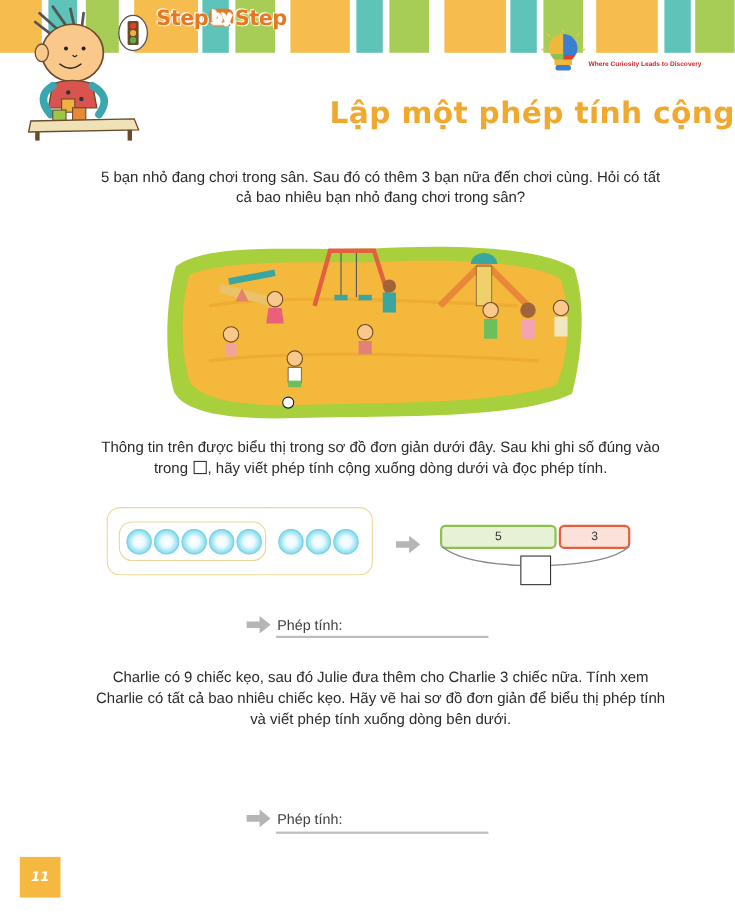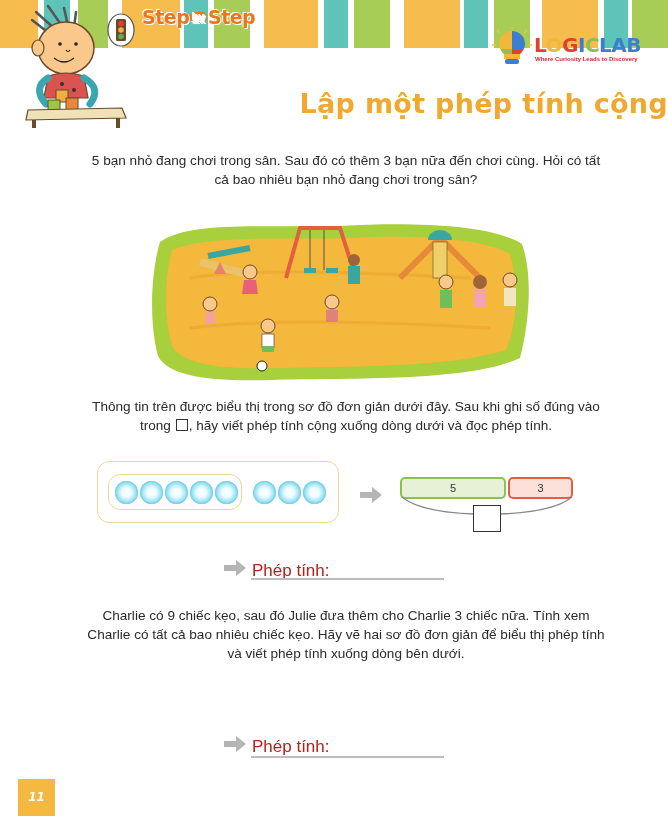--- a/index.html
+++ b/index.html
@@ -5,21 +5,21 @@
   * { box-sizing: border-box; margin: 0; padding: 0; }
   html, body { width: 668px; height: 832px; background: #ffffff; overflow: hidden; }
   body { position: relative; font-family: "Liberation Sans", "DejaVu Sans", sans-serif; color: #2b2b2b; }
 
   .stripes { position: absolute; left: 0; top: 0; width: 668px; height: 48px; }
   .stripe { position: absolute; top: 0; height: 48px; }
 
   .mascot { position: absolute; left: 22px; top: 4px; width: 110px; height: 124px; }
   .badge-light { position: absolute; left: 106px; top: 12px; width: 30px; height: 36px; }
   .series-logo { position: absolute; left: 142px; top: 6px; font-family: "DejaVu Sans", sans-serif; font-weight: bold; font-size: 19px; color: #e87722; letter-spacing: -0.5px; text-shadow: 0 0 2px #fff, 1px 1px 0 #fff, -1px -1px 0 #fff; }
-  .series-logo .by { font-size: 10px; color: #fff; background: #e87722; border-radius: 5px; padding: 0 2px; margin: 0 1px; vertical-align: 3px; text-decoration: underline; }
+  .series-logo .by { font-size: 14px; color: #fff; background: #e87722; border-radius: 5px; padding: 0 2px; margin: 0 1px; vertical-align: 3px; text-decoration: underline; }
 
   .brand { position: absolute; left: 492px; top: 27px; width: 160px; height: 40px; }
   .brand-word { position: absolute; left: 42px; top: 6px; font-family: "DejaVu Sans", sans-serif; font-weight: bold; font-size: 20px; letter-spacing: -0.5px; }
   .brand-tag { position: absolute; left: 43px; top: 29px; font-size: 6px; font-weight: bold; color: #d5262c; white-space: nowrap; }
 
   .page-title { position: absolute; left: 0; width: 668px; top: 88px; text-align: right; font-family: "DejaVu Sans", sans-serif; font-weight: bold; font-size: 27px; color: #f0a92e; letter-spacing: 0.3px; }
 
   .para { position: absolute; left: 86px; width: 520px; font-size: 13.6px; line-height: 19px; color: #2b2b2b; text-align: center; }
 
   .scene { position: absolute; left: 150px; top: 218px; width: 382px; height: 166px; }
@@ -30,21 +30,21 @@
     background: radial-gradient(circle at 50% 50%, #ffffff 0%, #ecfbff 30%, #8fdff0 62%, #3fb8d8 100%);
     box-shadow: 0 0 0 1px #7ed2e6 inset; }
 
   .arrow-shape { position: absolute; width: 22px; height: 16px; }
 
   .bar-green { position: absolute; left: 400px; top: 477px; width: 106px; height: 22px; background: #e6f1d5; border: 2px solid #8cc152; border-radius: 5px; text-align: center; font-size: 11px; line-height: 18px; color: #333; }
   .bar-red { position: absolute; left: 508px; top: 477px; width: 65px; height: 22px; background: #fbe1d9; border: 2px solid #e2603f; border-radius: 5px; text-align: center; font-size: 11px; line-height: 18px; color: #333; }
   .brace { position: absolute; left: 400px; top: 496px; width: 174px; height: 24px; }
   .answer-box { position: absolute; left: 473px; top: 505px; width: 28px; height: 27px; border: 1.3px solid #333; background: #fff; }
 
-  .phep-label { position: absolute; font-size: 17px; color: #b91c1c; }
+  .phep-label { position: absolute; font-size: 13px; color: #404040; }
   .phep-line { position: absolute; height: 1.6px; background: #bdbdbd; }
 
   .page-num { position: absolute; left: 18px; top: 779px; width: 37px; height: 37px; background: #f5b840; color: #fff; font-family: "DejaVu Sans", sans-serif; font-size: 12px; font-weight: bold; font-style: italic; text-align: center; line-height: 37px; }
 </style>
 </head>
 <body>
 
 <div class="stripes">
   <div class="stripe" style="left:0;width:38px;background:#f6bc4d"></div>
   <div class="stripe" style="left:44px;width:26px;background:#5ec3b8"></div>
@@ -116,23 +116,20 @@
         <path d="M8 6 L5 3"></path>
         <path d="M32 6 L35 3"></path>
         <path d="M20 2 V0"></path>
       </g>
     <path d="M20 4 a13 13 0 0 0 -13 13 c0 5 3 8 5 10 v5 h16 v-5 c2 -2 5 -5 5 -10 a13 13 0 0 0 -13 -13z" fill="#f0b83a"></path>
     <path d="M20 4 a13 13 0 0 1 13 13 c0 3 -1 5 -2 6 h-11 z" fill="#3a7fd0"></path>
     <path d="M20 23 h11 c-1 2 -2 3 -3 4 h-8 z" fill="#e2402f"></path>
     <path d="M9 22 h11 v5 h-8 c-2 -2 -3 -3 -3 -5z" fill="#8cc152"></path>
     <rect x="13" y="32" width="14" height="5" rx="2" fill="#3a7fd0"></rect>
   </svg>
-  <div class="brand-word">
-    <span style="color:#e2402f">L</span><span style="color:#f0b83a">O</span><span style="color:#e2402f">G</span><span style="color:#3a7fd0">I</span><span style="color:#8cc152">C</span><span style="color:#3a7fd0">LAB</span>
-  </div>
   <div class="brand-tag">Where Curiosity Leads to Discovery</div>
 </div>
 
 <h1 class="page-title">Lập một phép tính cộng</h1>
 
 <p class="para" style="top:151px">5 bạn nhỏ đang chơi trong sân. Sau đó có thêm 3 bạn nữa đến chơi cùng. Hỏi có tất cả bao nhiêu bạn nhỏ đang chơi trong sân?</p>
 
 <svg class="scene" viewBox="0 0 382 166">
   <path d="M10 24 C40 2 120 10 190 8 C260 4 340 6 372 26 C384 60 378 110 370 140 C320 164 200 160 120 162 C60 164 18 158 8 138 C-2 100 2 50 10 24Z" fill="#a8cf3c"></path>
   <path d="M22 32 C60 16 150 22 200 20 C270 16 340 22 360 36 C370 70 366 110 356 132 C300 150 200 148 130 150 C70 152 32 146 22 128 C14 100 14 60 22 32Z" fill="#f3b83c"></path>

